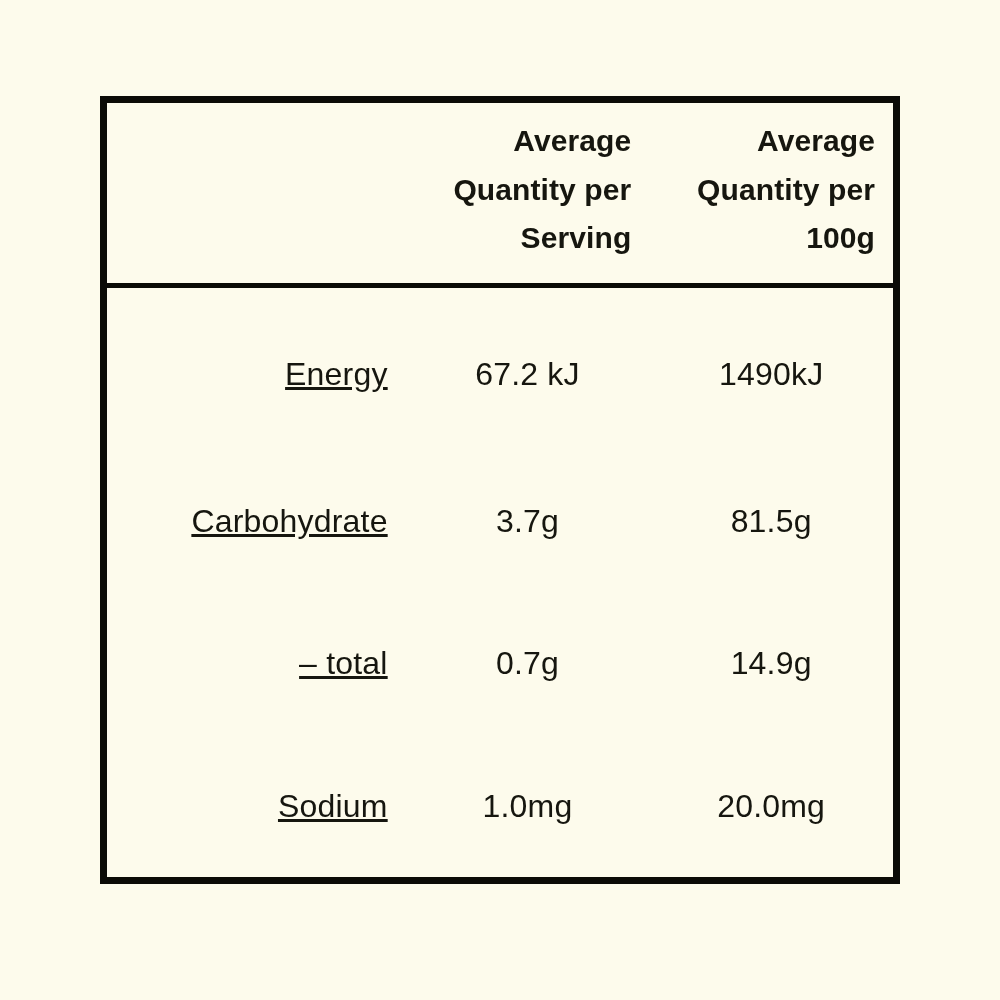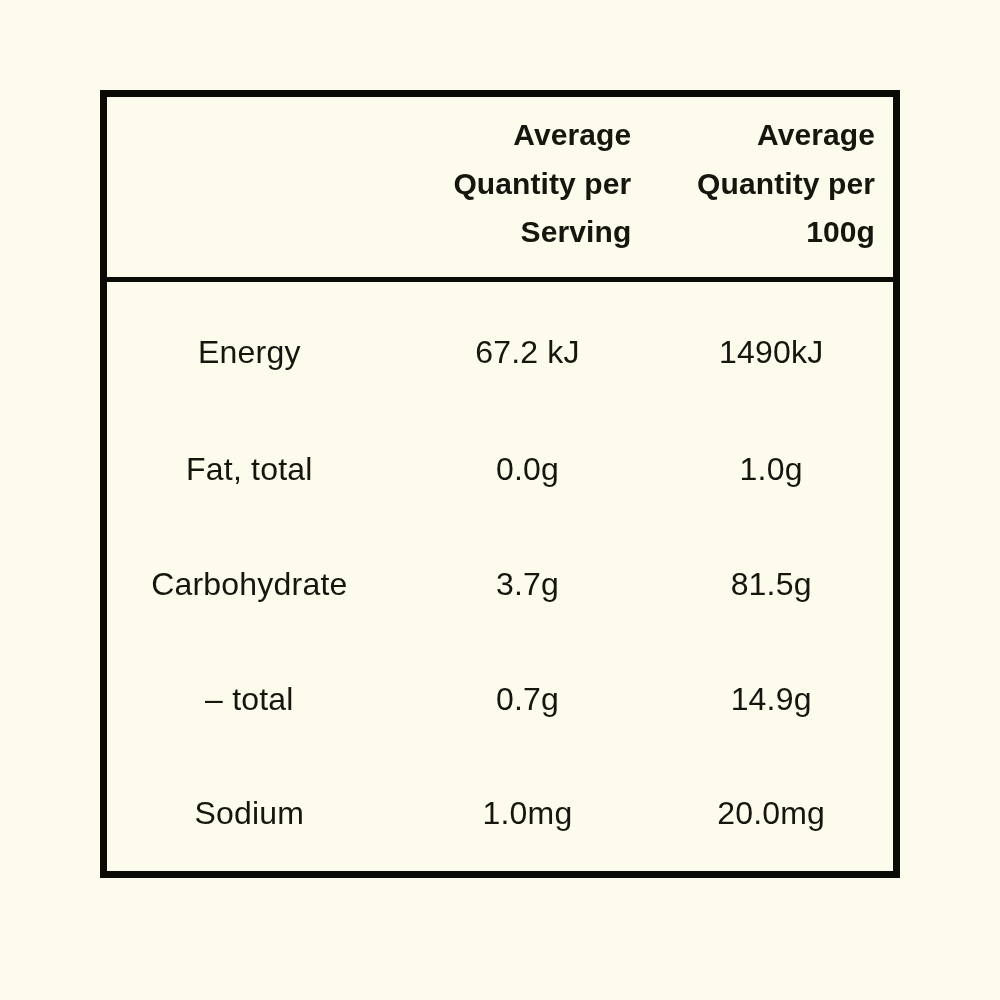--- a/index.html
+++ b/index.html
@@ -11,21 +11,21 @@
     height: 1000px;
     background: #fdfbec;
     font-family: "Liberation Sans", sans-serif;
     color: #16160f;
     overflow: hidden;
   }
 
   .panel {
     position: absolute;
     left: 100px;
-    top: 90px;
+    top: 96px;
     width: 800px;
     height: 788px;
     border: 7px solid #0b0b06;
     box-sizing: border-box;
     background: #fdfbec;
   }
 
   table.nutrition {
     width: 100%;
     height: 100%;
@@ -52,22 +52,23 @@
     font-size: 32px;
     line-height: 1.2;
     padding: 0 18px;
     height: 78px;
     vertical-align: middle;
     font-weight: 400;
     letter-spacing: 0.2px;
   }
 
   tbody td.nutrient {
-    text-align: center;
+    text-align: right;
     padding-left: 4px;
+    text-decoration: underline;
   }
 
   tbody td.value {
     text-align: center;
   }
 
   tbody tr:first-child td {
     padding-top: 10px;
   }
 
@@ -92,25 +93,20 @@
         <th>Average Quantity per 100g</th>
       </tr>
     </thead>
     <tbody>
       <tr>
         <td class="nutrient">Energy</td>
         <td class="value">67.2 kJ</td>
         <td class="value">1490kJ</td>
       </tr>
       <tr>
-        <td class="nutrient">Fat, total</td>
-        <td class="value">0.0g</td>
-        <td class="value">1.0g</td>
-      </tr>
-      <tr>
         <td class="nutrient">Carbohydrate</td>
         <td class="value">3.7g</td>
         <td class="value">81.5g</td>
       </tr>
       <tr>
         <td class="nutrient">– total</td>
         <td class="value">0.7g</td>
         <td class="value">14.9g</td>
       </tr>
       <tr>

